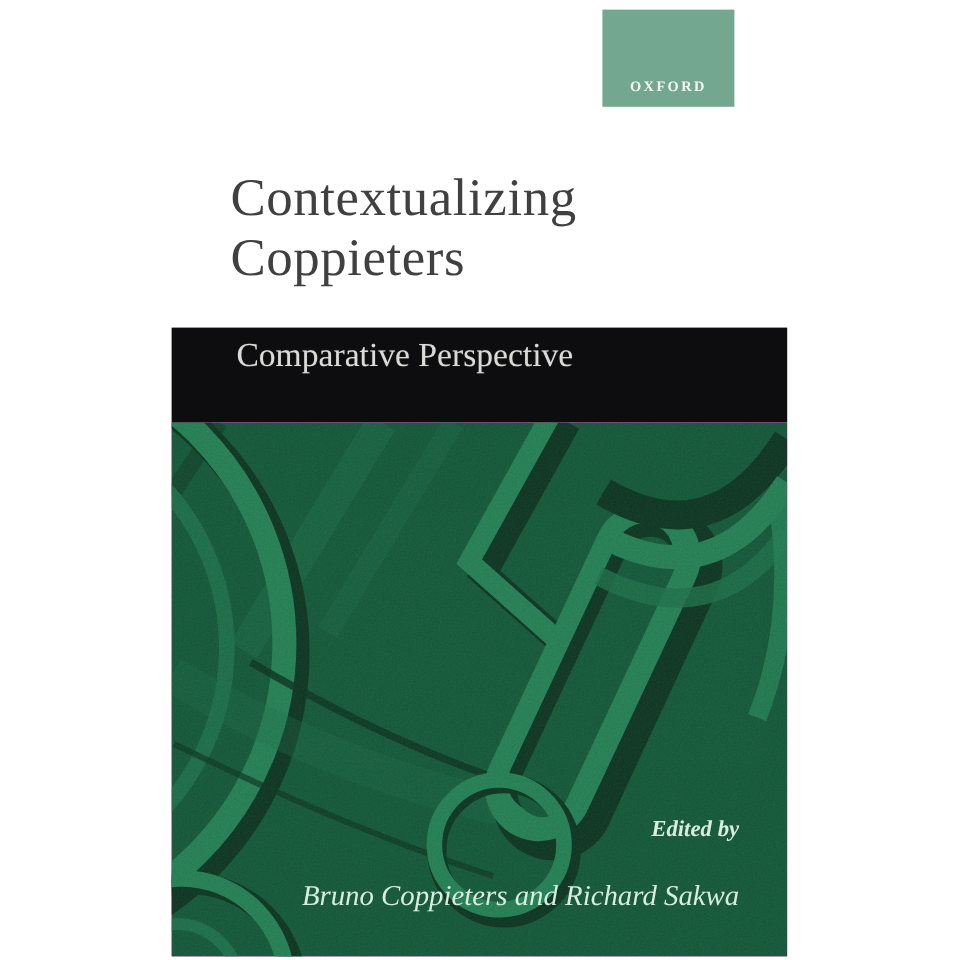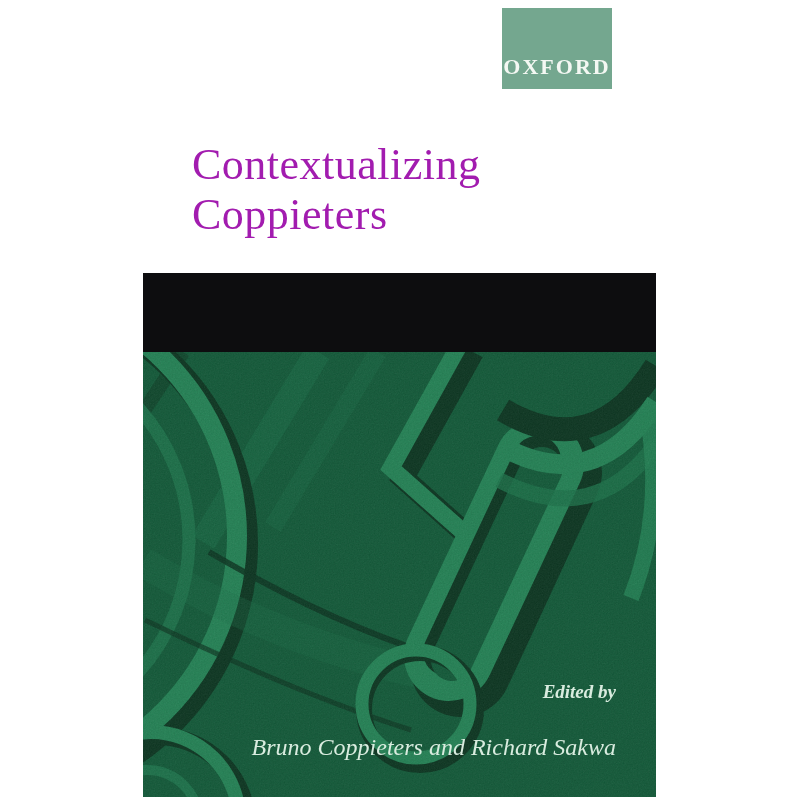--- a/index.html
+++ b/index.html
@@ -13,27 +13,27 @@
     background:#ffffff;
   }
   
   .oxford-box{
     position:absolute;left:359px;top:8px;width:110px;height:81px;
     background:#74a78f;
     display:flex;align-items:flex-end;justify-content:center;
     padding-bottom:9px;box-sizing:border-box;
   }
   .oxford-box .label{
-    color:#f4f8f3;font-size:22px;letter-spacing:2px;font-weight:bold;
+    color:#f4f8f3;font-size:12px;letter-spacing:2px;font-weight:bold;
     font-family:"Liberation Serif", serif;
   }
   
   .title{
     position:absolute;left:49px;top:140px;
-    font-size:44px;line-height:50px;color:#a21caf;
+    font-size:44px;line-height:50px;color:#404040;
     letter-spacing:0.5px;
   }
   .title div{white-space:nowrap;}
   
   .band{
     position:absolute;left:0;top:273px;width:513px;height:79px;
     background:#0d0d0f;box-sizing:border-box;
     padding:8px 0 0 54px;
   }
   .band div{
@@ -65,20 +65,21 @@
   <div class="oxford-box">
     <span class="label">OXFORD</span>
   </div>
 
   <div class="title">
     <div>Contextualizing</div>
     <div>Coppieters</div>
   </div>
 
   <div class="band">
+    <div>Comparative Perspective</div>
   </div>
 
   <div class="art">
     <svg width="513" height="445" viewBox="0 0 513 445" xmlns="http://www.w3.org/2000/svg">
       <defs>
         <filter id="grainW" x="0" y="0" width="100%" height="100%">
           <feTurbulence type="fractalNoise" baseFrequency="0.8" numOctaves="2" stitchTiles="stitch"></feTurbulence>
           <feColorMatrix type="matrix" values="0 0 0 0 1  0 0 0 0 1  0 0 0 0 1  0.45 0.45 0.45 0 0"></feColorMatrix>
         </filter>
         <filter id="grainB" x="0" y="0" width="100%" height="100%">

